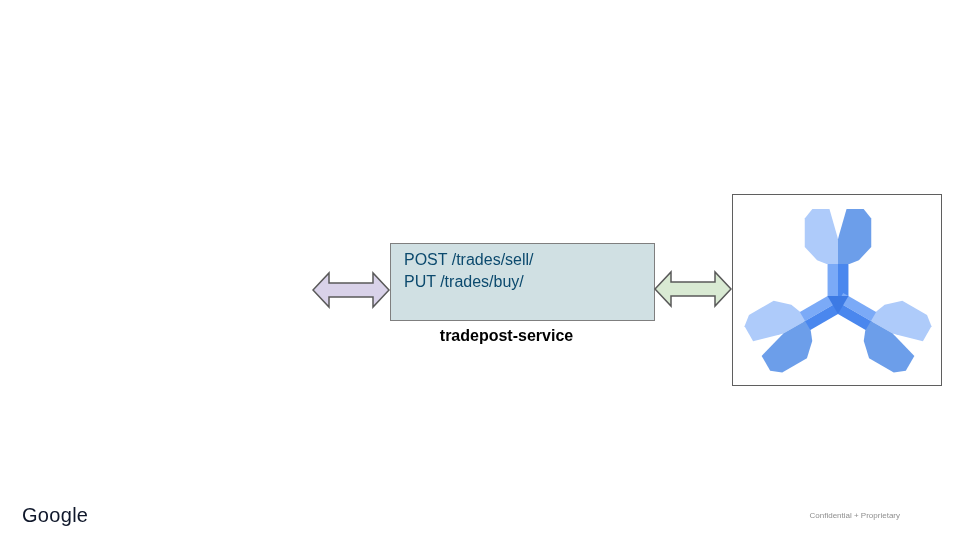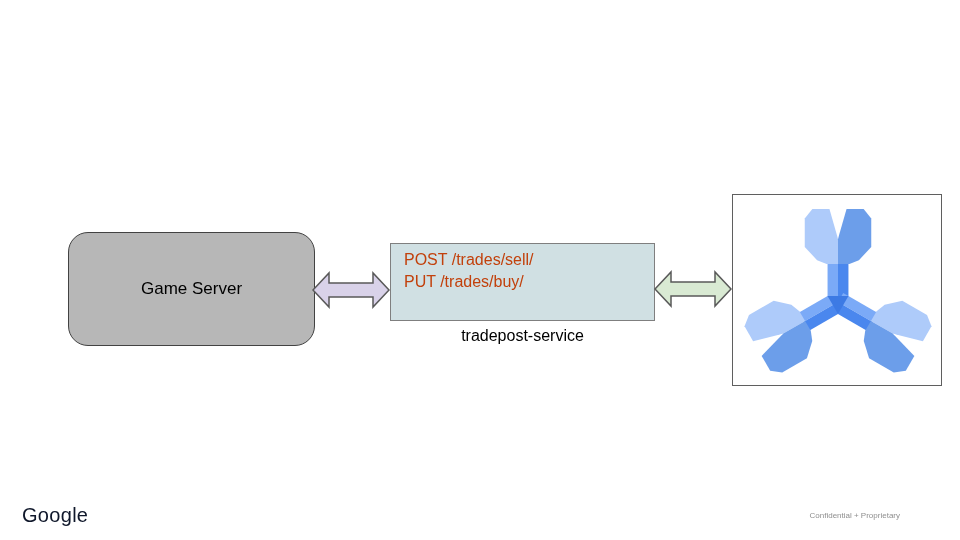--- a/index.html
+++ b/index.html
@@ -20,25 +20,25 @@
   
   .arrow{position:absolute;width:78px;height:38px;}
   .arrow-left{left:312px;top:271px;}
   .arrow-right{left:654px;top:270px;}
   .arrow polygon{stroke:#595959;stroke-width:1.5;stroke-linejoin:miter;}
 
   
   .service-box{
     position:absolute;left:390px;top:243px;width:265px;height:78px;
     background:#d0e0e3;border:1px solid #7f7f7f;
-    padding:5px 0 0 13px;font-size:16px;line-height:22px;color:#c2410c;
+    padding:5px 0 0 13px;font-size:16px;line-height:22px;color:#0c4a6e;
   }
   .service-caption{
-    position:absolute;left:390px;top:327px;width:265px;
-    text-align:center;font-weight:normal;font-size:16px;color:#000000;
+    position:absolute;left:374px;top:327px;width:265px;
+    text-align:center;font-weight:bold;font-size:16px;color:#000000;
   }
 
   
   .logo-box{
     position:absolute;left:732px;top:194px;width:210px;height:192px;
     background:#ffffff;border:1px solid #5f5f5f;
   }
   .agones-svg{position:absolute;left:10px;top:12px;width:190px;height:190px;}
 
   
@@ -49,23 +49,20 @@
   .footer-note{
     position:absolute;right:60px;top:511px;
     font-size:8px;color:#8f8f8f;padding-left:29px;
   }
 </style>
 </head>
 <body>
 
 <div class="slide">
 
-  <div class="game-server">
-    <span>Game Server</span>
-  </div>
 
   <svg class="arrow arrow-left" viewBox="0 0 78 38">
     <polygon points="1,19 17,2 17,12 61,12 61,2 77,19 61,36 61,26 17,26 17,36" fill="#d9d2e9"></polygon>
   </svg>
 
   <div class="service-box">
     <div>POST /trades/sell/</div>
     <div>PUT /trades/buy/</div>
   </div>
   <div class="service-caption">tradepost-service</div>

